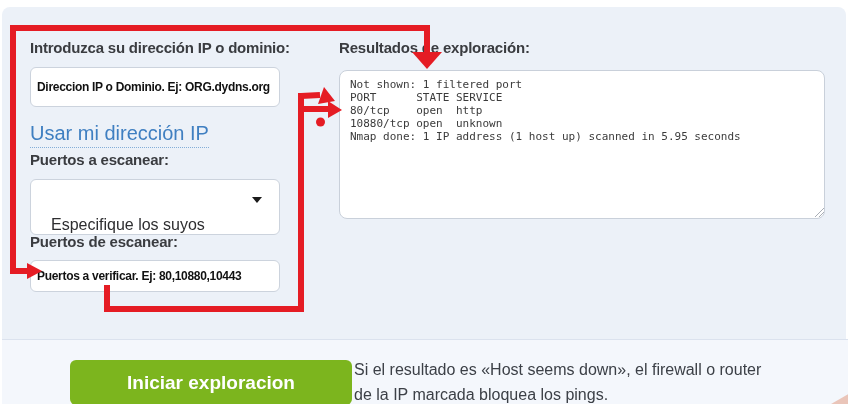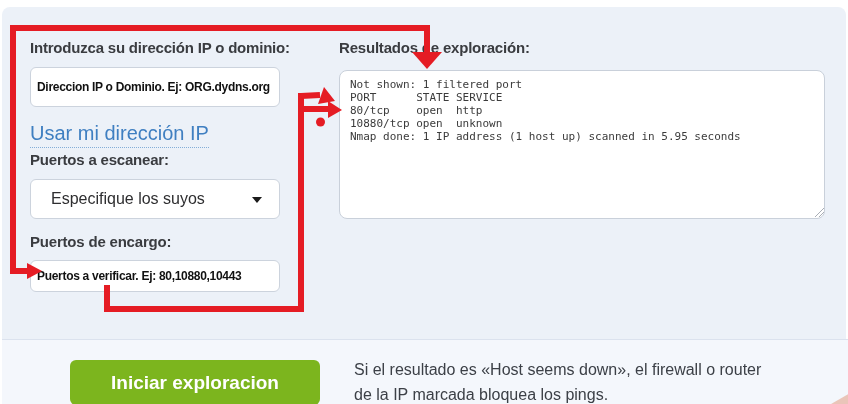--- a/index.html
+++ b/index.html
@@ -29,23 +29,23 @@
   }
   .text-input::placeholder { color:#111; opacity:1; font-weight:bold; }
   .inp-ip     { top:60px; height:40px; }
   .inp-custom { top:253px; height:32px; }
   .my-ip-link {
     position:absolute; left:28px; top:115px; font-size:20px; color:#3f7fc1;
     text-decoration:none; border-bottom:1px dotted #84aed8; padding-bottom:2px;
     cursor:pointer;
   }
   .select-box {
-    position:absolute; left:28px; top:172px; width:250px; height:40px;
+    position:absolute; left:28px; top:172px; width:250px; height:56px;
     background:#fff; border:1px solid #ccd3dd; border-radius:6px;
-    display:flex; align-items:center; padding-left:20px; cursor:pointer;
+    display:flex; align-items:flex-end; padding-left:20px; cursor:pointer;
   }
   .select-box .value { font-size:16px; color:#2e2e30; }
   .select-caret {
     position:absolute; right:17px; top:17px; width:0; height:0;
     border-left:5px solid transparent; border-right:5px solid transparent;
     border-top:6px solid #1b1b1b;
   }
   
   .results-area {
     position:absolute; left:337px; top:63px; width:486px; height:149px;
@@ -54,21 +54,21 @@
     font-family:"DejaVu Sans Mono","Liberation Mono",monospace;
     font-size:11px; line-height:13px; color:#3b3b3b; white-space:pre;
   }
   .resize-grip { position:absolute; left:812px; top:200px; width:10px; height:10px; }
   
   .footer {
     position:absolute; left:0; top:332px; width:848px; height:72px;
     background:#f4f7fc; border-top:1px solid #dbe2ee;
   }
   .scan-button {
-    position:absolute; left:68px; top:20px; width:250px; height:45px;
+    position:absolute; left:68px; top:20px; width:282px; height:45px;
     background:#7cb51e; border:none; border-radius:6px; cursor:pointer;
     color:#ffffff; font-family:"Liberation Sans", sans-serif;
     font-size:19px; font-weight:bold;
   }
   .footer-note {
     position:absolute; left:352px; top:17px; font-size:16px; line-height:25px;
     color:#3c4047;
   }
   .corner-triangle {
     position:absolute; right:0; bottom:0; width:31px; height:18px;
@@ -91,21 +91,21 @@
 
   <a class="my-ip-link">Usar mi dirección IP</a>
 
   <div class="field-label lbl-scan">Puertos a escanear:</div>
 
   <div class="select-box">
     <span class="value">Especifique los suyos</span>
     <span class="select-caret"></span>
   </div>
 
-  <div class="field-label lbl-custom">Puertos de encargo:</div>
+  <div class="field-label lbl-custom">Puertos de escanear:</div>
 
   <input class="text-input inp-custom" type="text" placeholder="Puertos a verificar. Ej: 80,10880,10443" style="">
 
   <div class="field-label lbl-results">Resultados de exploración:</div>
 
   <textarea class="results-area" spellcheck="false" style="">Not shown: 1 filtered port
 PORT      STATE SERVICE
 80/tcp    open  http
 10880/tcp open  unknown
 Nmap done: 1 IP address (1 host up) scanned in 5.95 seconds</textarea>

